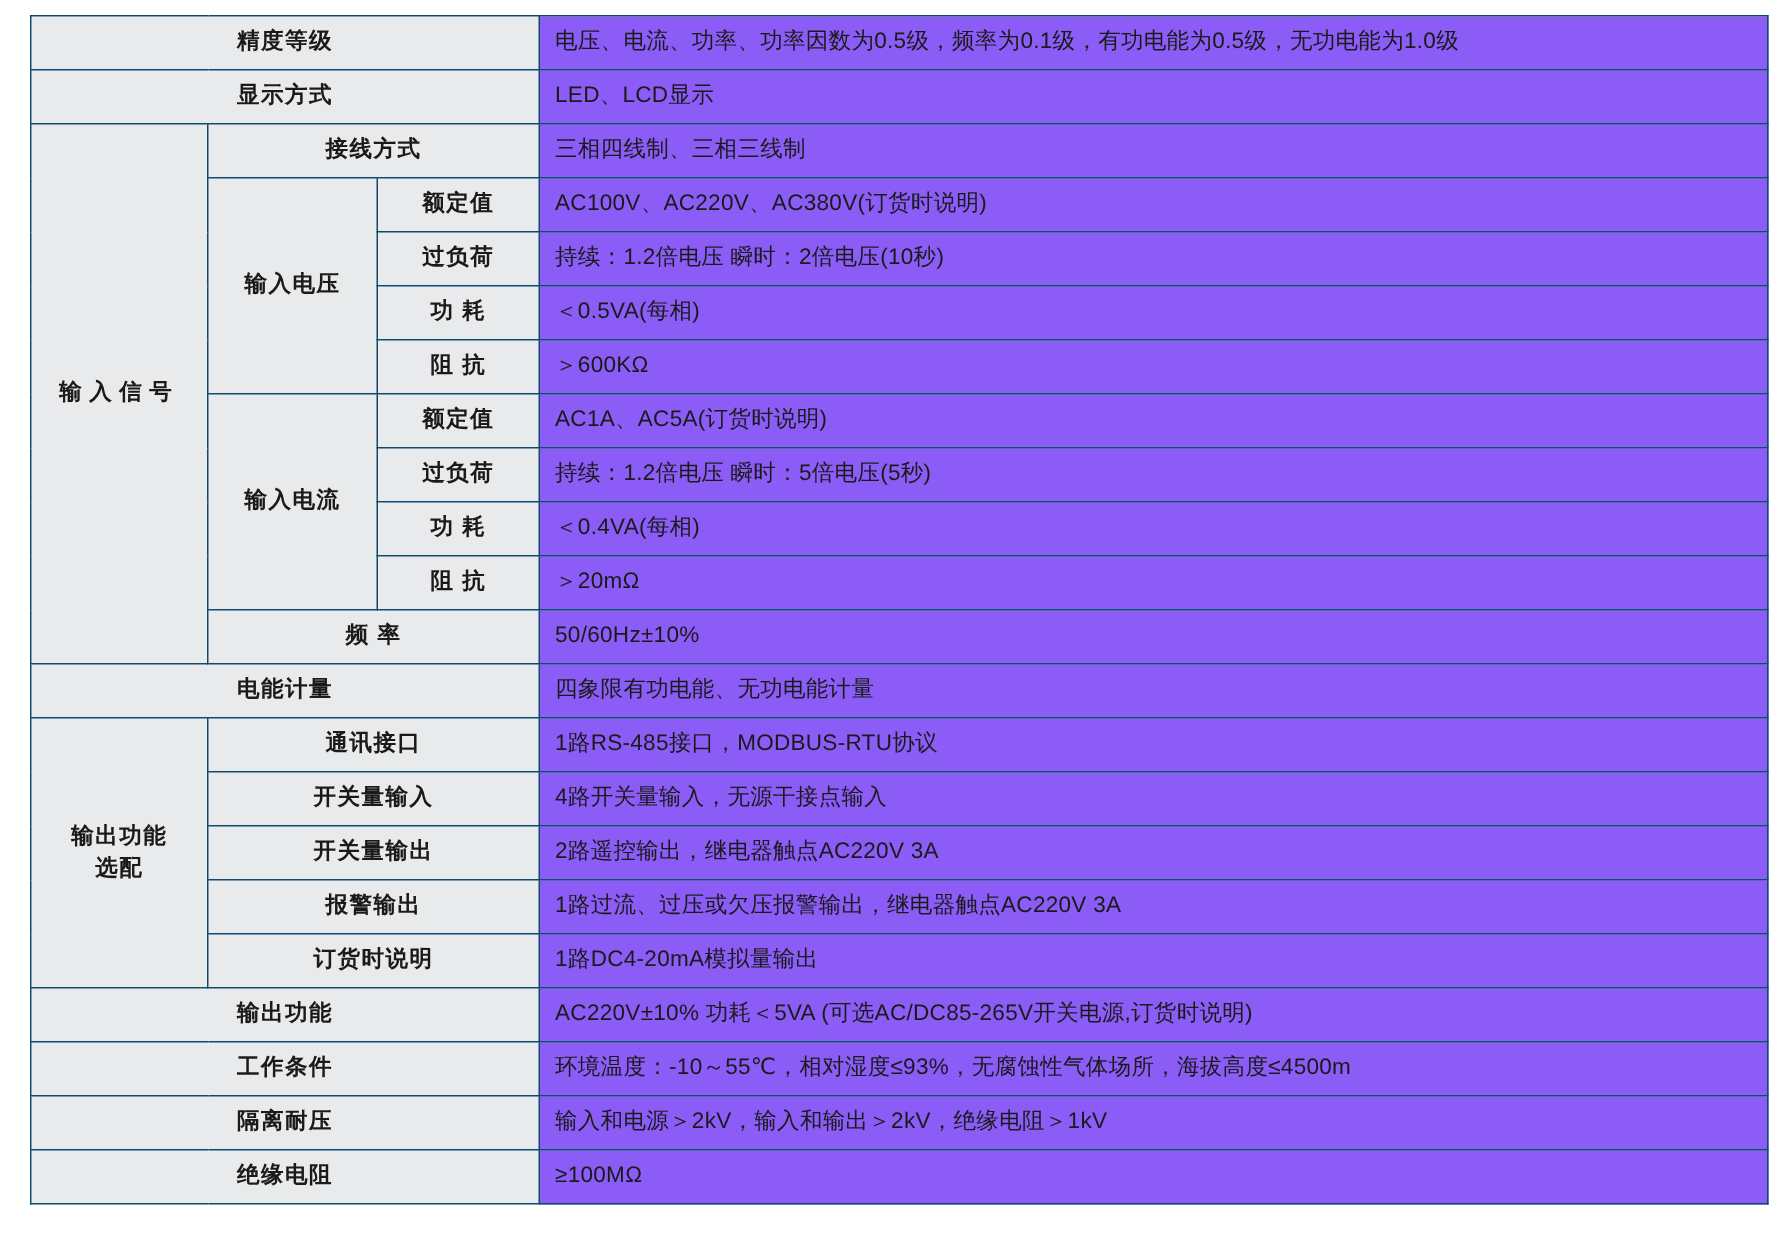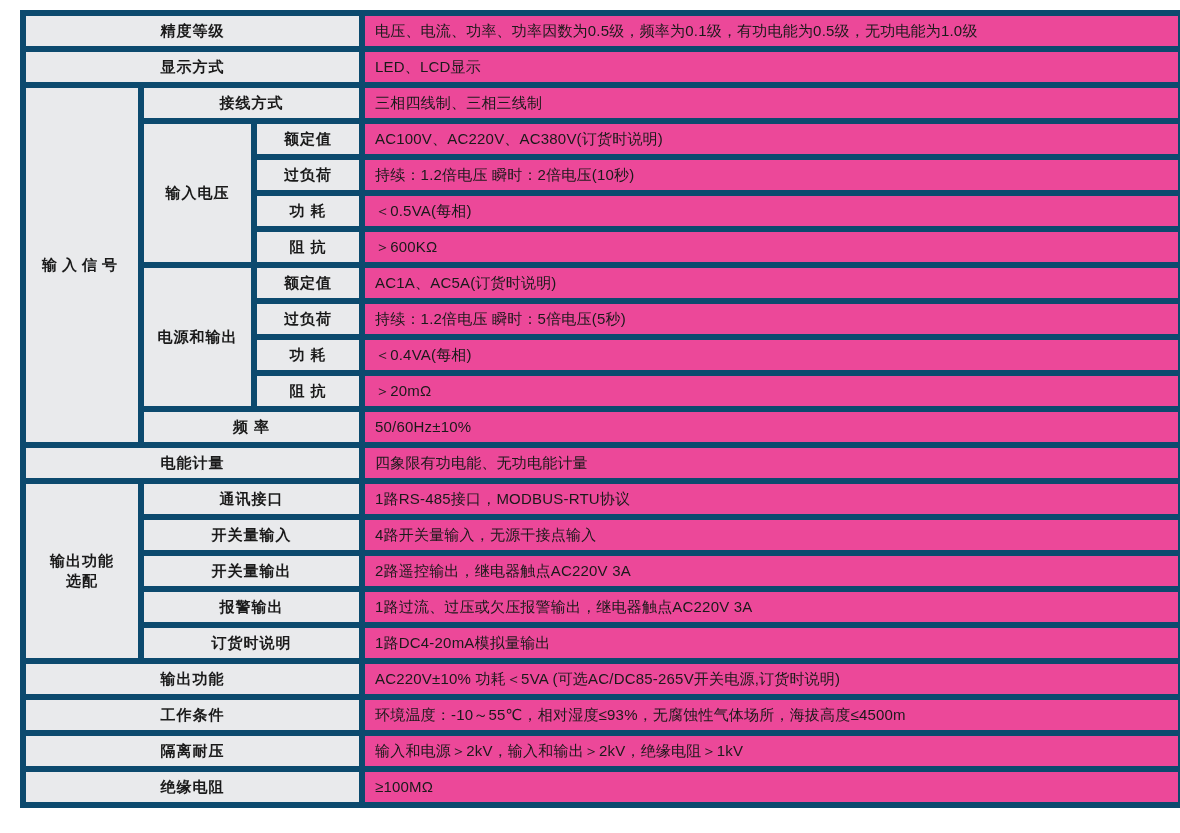--- a/index.html
+++ b/index.html
@@ -15,21 +15,21 @@
     -webkit-font-smoothing: antialiased;
   }
   #spec-table {
     border-collapse: collapse;
     table-layout: fixed;
     width: 1158px;
     margin: 10px 0 0 20px;
     background: #ffffff;
   }
   #spec-table td {
-    border: 6px solid #0c4a6e;
+    border: 1px solid #0c4a6e;
     padding: 0 10px;
     font-size: 15px;
     line-height: 1.35;
     height: 36px;
     vertical-align: middle;
     box-sizing: border-box;
   }
   
   td.lbl {
     background: #e9eaec;
@@ -37,21 +37,21 @@
     font-weight: 700;
     letter-spacing: 1px;
     white-space: nowrap;
   }
   td.lbl.sp {
     letter-spacing: 5px;
     padding-left: 14px;
   }
   
   td.val {
-    background: #ec4899;
+    background: #8b5cf6;
     text-align: left;
     letter-spacing: 0.2px;
   }
   
   col.c1 { width: 118px; }
   col.c2 { width: 113px; }
   col.c3 { width: 108px; }
   col.c4 { width: 819px; }
 </style>
 </head>
@@ -94,21 +94,21 @@
     <tr>
       <td class="lbl">功  耗</td>
       <td class="val">＜0.5VA(每相)</td>
     </tr>
     <tr>
       <td class="lbl">阻  抗</td>
       <td class="val">＞600KΩ</td>
     </tr>
 
     <tr>
-      <td class="lbl" rowspan="4">电源和输出</td>
+      <td class="lbl" rowspan="4">输入电流</td>
       <td class="lbl">额定值</td>
       <td class="val">AC1A、AC5A(订货时说明)</td>
     </tr>
     <tr>
       <td class="lbl">过负荷</td>
       <td class="val">持续：1.2倍电压    瞬时：5倍电压(5秒)</td>
     </tr>
     <tr>
       <td class="lbl">功  耗</td>
       <td class="val">＜0.4VA(每相)</td>

